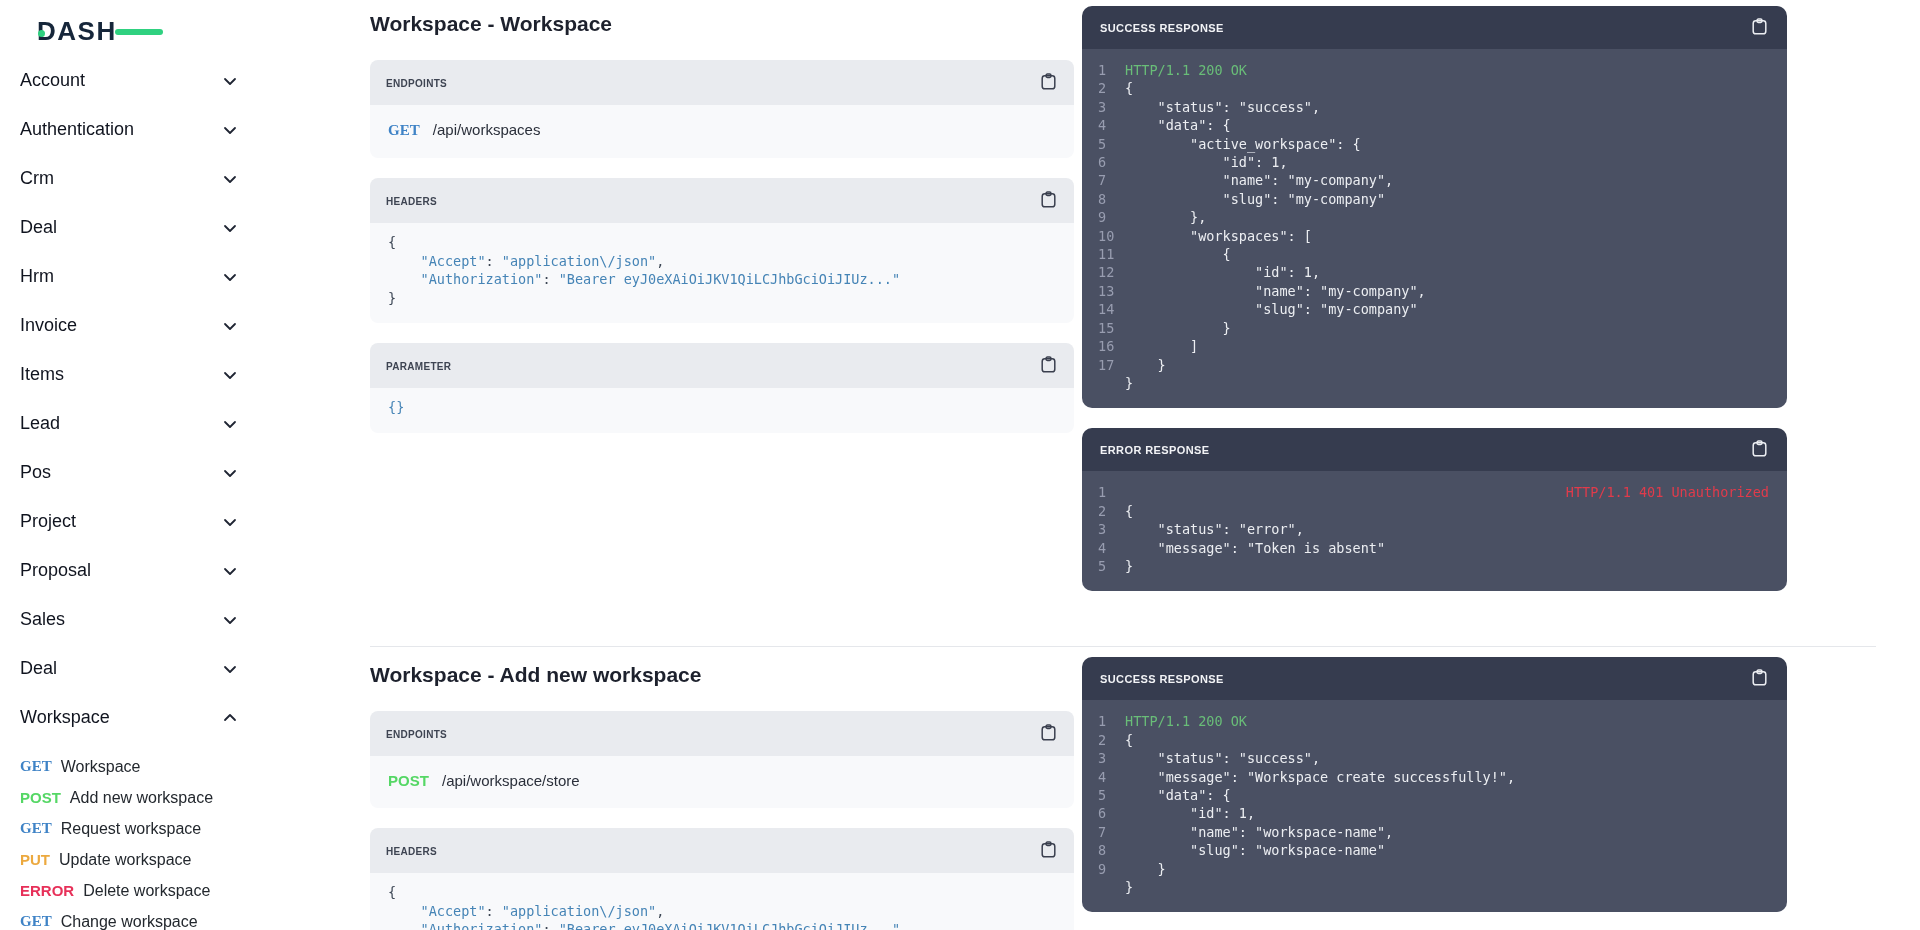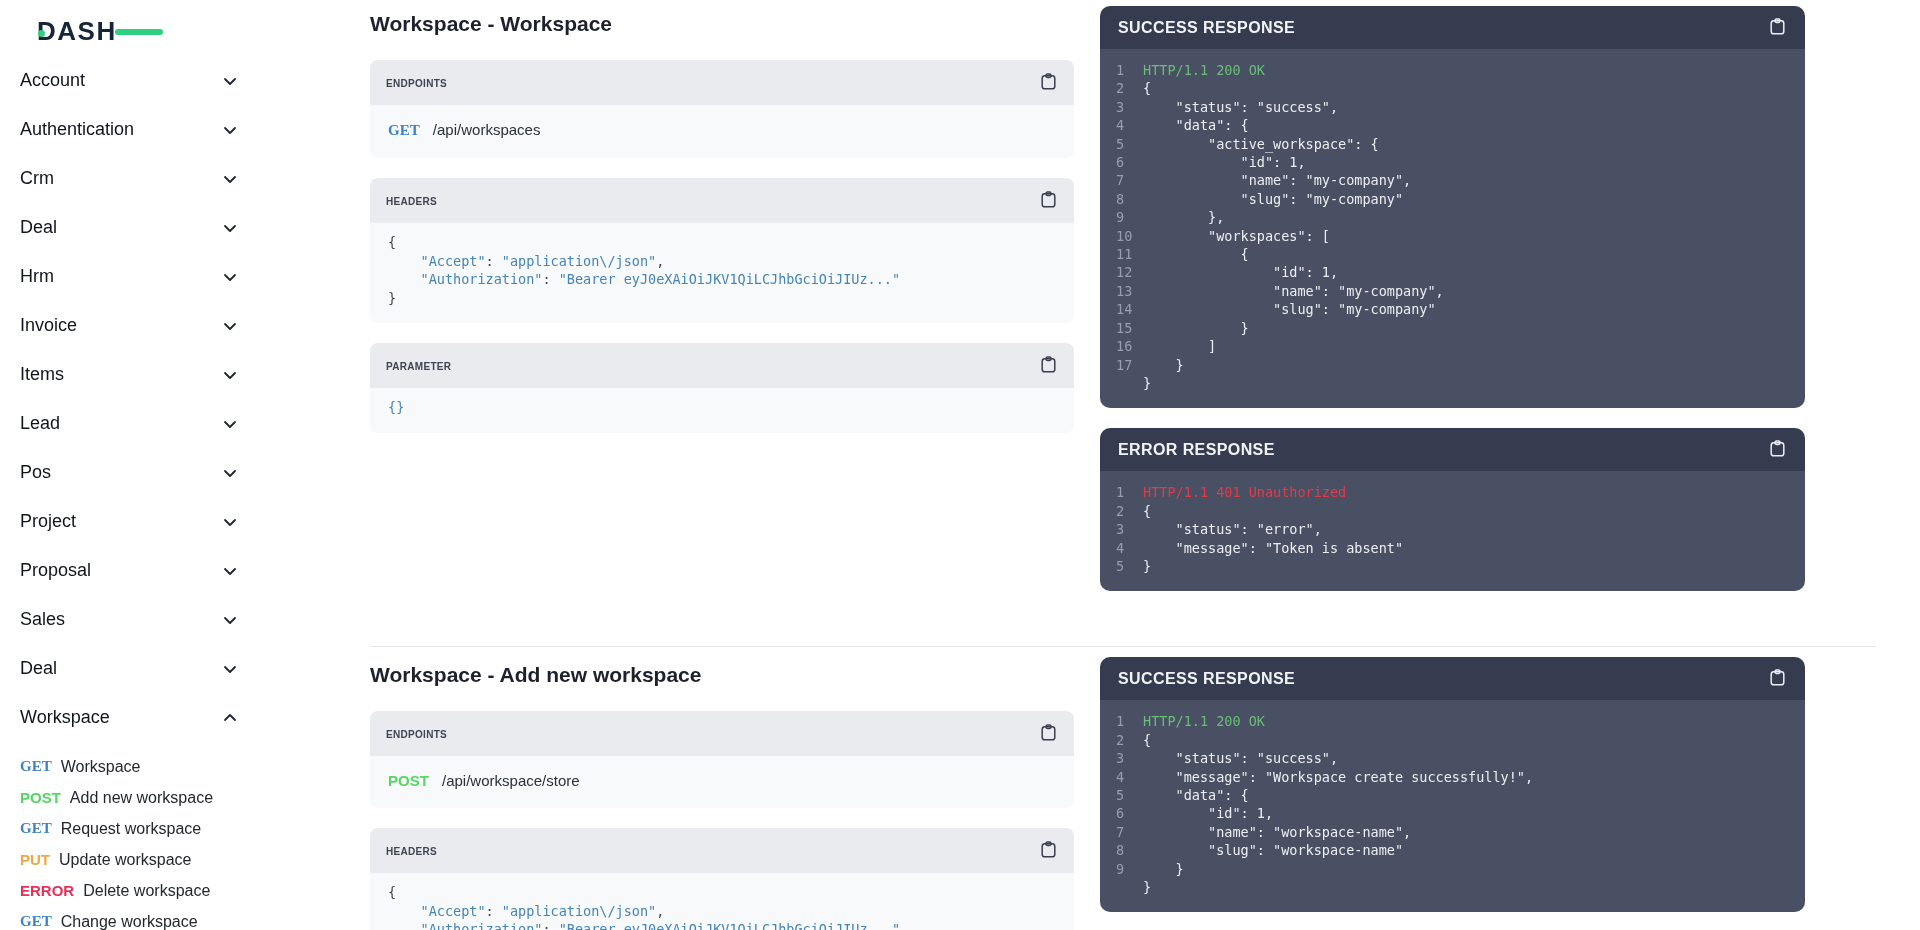--- a/index.html
+++ b/index.html
@@ -24,21 +24,21 @@
   .nav-item { height:49px; display:flex; align-items:center; justify-content:space-between;
               font-size:18px; color:var(--c-side); cursor:pointer; }
   .nav-item .chev { color:#1f2533; display:flex; }
   .submenu { padding:9px 0 2px; }
   .submenu-item { height:31px; display:flex; align-items:center; font-size:16px; color:#23282e; cursor:pointer; }
   .method { font-weight:600; font-size:15px; margin-right:9px; }
   .m-get{color:var(--c-get);font-family:Liberation Serif, serif;} .m-post{color:var(--c-post);} .m-put{color:var(--c-put);} .m-delete{color:var(--c-del);}
 
   
   .content { flex:1; padding:6px 0 0 68px; }
-  .section { display:flex; gap:26px; align-items:flex-start; }
+  .section { display:flex; gap:8px; align-items:flex-start; }
   .col-main { width:704px; flex-shrink:0; }
   .col-right { width:705px; flex-shrink:0; }
   .section-title { font-size:21px; font-weight:700; color:var(--c-text); margin:6px 0 24px; }
   .section-divider { border:none; border-top:1px solid #e5e7eb; margin:35px 0 10px; width:1506px; }
 
   
   .panel { border-radius:8px; overflow:hidden; margin-bottom:20px; }
   .panel-header { background:var(--c-panel-head); padding:13px 16px 12px;
                   display:flex; align-items:center; justify-content:space-between; }
   .panel-title { font-size:10px; font-weight:700; letter-spacing:.3px; color:#3e4452; }
@@ -50,29 +50,29 @@
   .code-body { padding:10px 18px 16px; font-family:"DejaVu Sans Mono", monospace;
                font-size:13.5px; line-height:18.5px; color:var(--c-code); }
   .code-line { white-space:pre; }
   .code-line .str { color:var(--c-str); }
   .code-line.accent { color:var(--c-str); }
 
   
   .dark-panel { border-radius:10px; overflow:hidden; margin-bottom:20px; }
   .dark-header { background:var(--c-dark-head); padding:12px 18px 11px;
                  display:flex; align-items:center; justify-content:space-between; }
-  .dark-title { font-size:16px; font-weight:700; letter-spacing:.4px; color:#f2f3f6; }
+  .dark-title { font-size:11px; font-weight:700; letter-spacing:.4px; color:#f2f3f6; }
   .dark-header .copy-btn { color:#eceef2; }
   .dark-body { background:var(--c-dark-body); padding:12px 18px 16px 0;
                font-family:"DejaVu Sans Mono", monospace; font-size:13.5px; line-height:18.4px; }
   .resp-line { display:flex; }
   .gutter { flex-shrink:0; width:27px; margin-left:16px; color:var(--c-gutter); }
   .resp-code { white-space:pre; color:#eceef2; flex:1; }
   .resp-code.ok { color:var(--c-ok); }
-  .resp-code.err { color:var(--c-err); }
+  .resp-code.err { color:var(--c-err);text-align:right; }
 </style>
 </head>
 <body>
 
 <div class="app">
   <aside class="sidebar">
     <div class="logo">
       <span class="logo-text">DASH</span>
       <span class="logo-dot"></span>
       <span class="logo-bar"></span>

